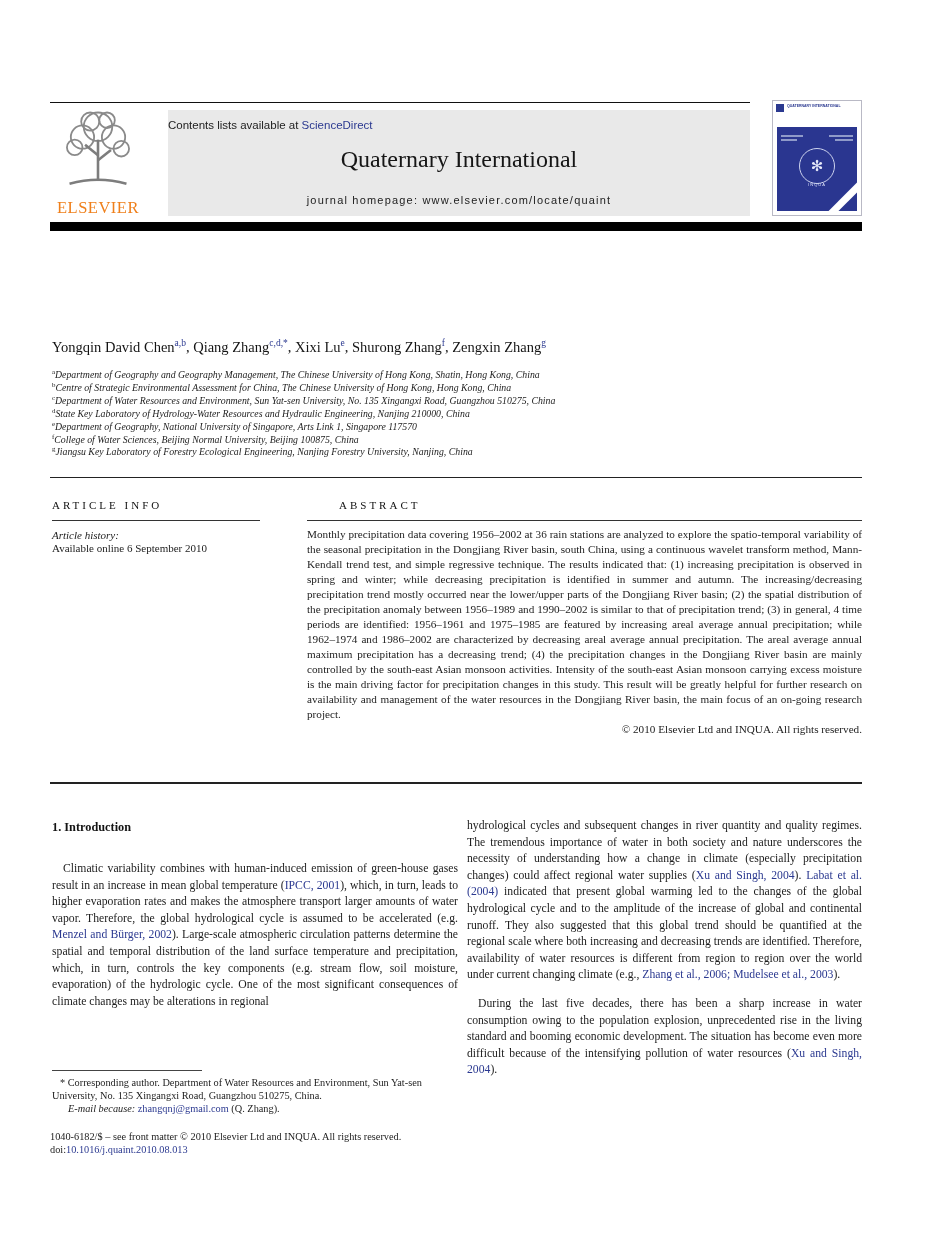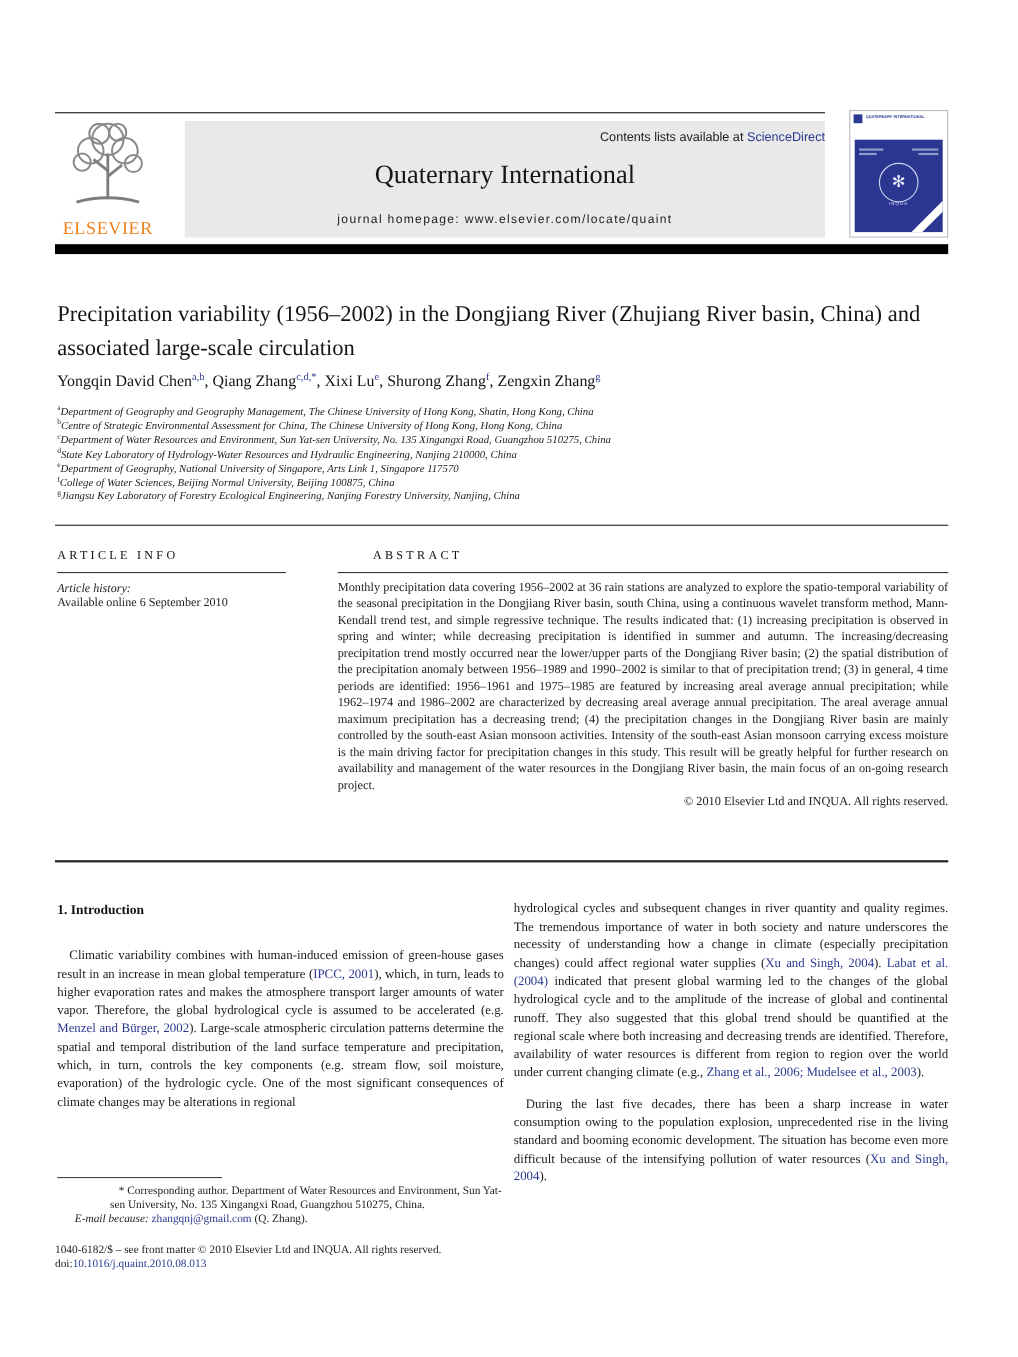--- a/index.html
+++ b/index.html
@@ -10,21 +10,21 @@
   .it{font-style:italic;}
   sup{font-size:70%;line-height:0;}
 
   
   .citation{position:absolute;left:50px;top:68px;width:812px;text-align:center;
             font-size:11.5px;color:#2b3990;}
   .rule-top{position:absolute;left:50px;top:102px;width:700px;height:1px;background:#111;}
 
   
   .headbox{position:absolute;left:168px;top:110px;width:582px;height:106px;background:#e9e9e9;}
-  .contents-line{position:absolute;left:0;top:9px;width:100%;text-align:right;font-size:11.5px;color:#222;}
+  .contents-line{position:absolute;left:0;top:9px;width:100%;text-align:left;font-size:11.5px;color:#222;}
   .journal-title{position:absolute;left:0;top:36px;width:100%;text-align:center;font-size:24px;color:#161616;}
   .homepage-line{position:absolute;left:0;bottom:10px;width:100%;text-align:center;font-size:11px;
                  letter-spacing:1.2px;color:#222;}
 
   .elsevier{position:absolute;left:50px;top:106px;width:96px;height:112px;}
   .elsevier svg{display:block;margin:0 auto;}
   .elsevier-word{position:absolute;left:0;bottom:0;width:100%;text-align:center;
                  font-size:16.5px;letter-spacing:.5px;color:#ef7f1a;font-family:"Liberation Serif",serif;}
 
   .cover{position:absolute;left:772px;top:100px;width:90px;height:116px;background:#fff;
@@ -73,21 +73,21 @@
   .col{font-size:11.7px;line-height:16.6px;text-align:justify;color:#1c1c1c;}
   .col-left{position:absolute;left:52px;top:849px;width:406px;}
   .col-right{position:absolute;left:467px;top:818px;width:395px;}
   .col p{margin:0;}
   .col p.indent{text-indent:11px;margin-top:12px;}
 
   
   .foot-rule{position:absolute;left:52px;top:1070px;width:150px;height:1px;background:#444;}
   .footnote{position:absolute;left:52px;top:1076px;width:406px;font-size:10.3px;line-height:13px;
             color:#1c1c1c;}
-  .footnote .fn1{text-indent:8px;margin-left:48px;}
+  .footnote .fn1{text-indent:8px;}
   .footnote .fn2{text-indent:16px;}
   .footer-issn{position:absolute;left:50px;top:1131px;font-size:10.3px;}
   .footer-doi{position:absolute;left:50px;top:1144px;font-size:10.3px;}
 </style>
 </head>
 <body>
 
 <div id="page">
 
   <div class="rule-top"></div>
@@ -132,21 +132,20 @@
       <div class="cover-emblem">
         <span>✻</span>
         <div class="cover-emblem-label">INQUA</div>
       </div>
       <div class="cover-stripe"></div>
     </div>
   </div>
 
   <div class="black-bar"></div>
 
-  <div class="title">Precipitation variability (1956–2002) in the Dongjiang River (Zhujiang River basin, China) and associated large-scale circulation</div>
   <div class="authors"><span>Yongqin David Chen</span><sup class="link">a,b</sup><span>, Qiang Zhang</span><sup class="link">c,d,*</sup><span>, Xixi Lu</span><sup class="link">e</sup><span>, Shurong Zhang</span><sup class="link">f</sup><span>, Zengxin Zhang</span><sup class="link">g</sup></div>
 
   <div class="affils">
     <div><sup>a</sup><span>Department of Geography and Geography Management, The Chinese University of Hong Kong, Shatin, Hong Kong, China</span></div>
     <div><sup>b</sup><span>Centre of Strategic Environmental Assessment for China, The Chinese University of Hong Kong, Hong Kong, China</span></div>
     <div><sup>c</sup><span>Department of Water Resources and Environment, Sun Yat-sen University, No. 135 Xingangxi Road, Guangzhou 510275, China</span></div>
     <div><sup>d</sup><span>State Key Laboratory of Hydrology-Water Resources and Hydraulic Engineering, Nanjing 210000, China</span></div>
     <div><sup>e</sup><span>Department of Geography, National University of Singapore, Arts Link 1, Singapore 117570</span></div>
     <div><sup>f</sup><span>College of Water Sciences, Beijing Normal University, Beijing 100875, China</span></div>
     <div><sup>g</sup><span>Jiangsu Key Laboratory of Forestry Ecological Engineering, Nanjing Forestry University, Nanjing, China</span></div>

